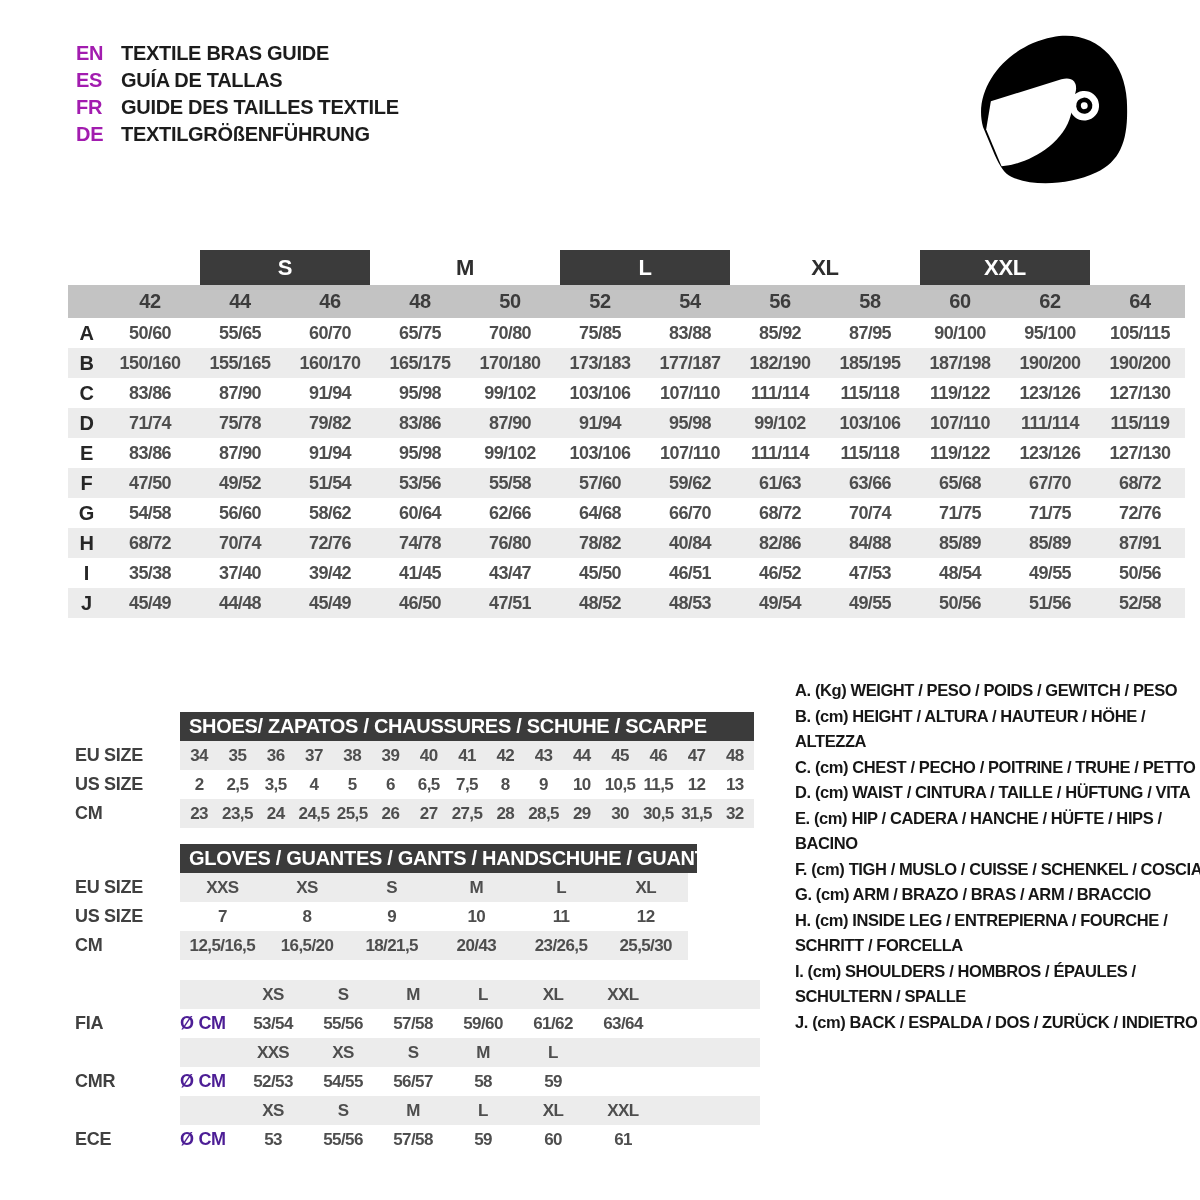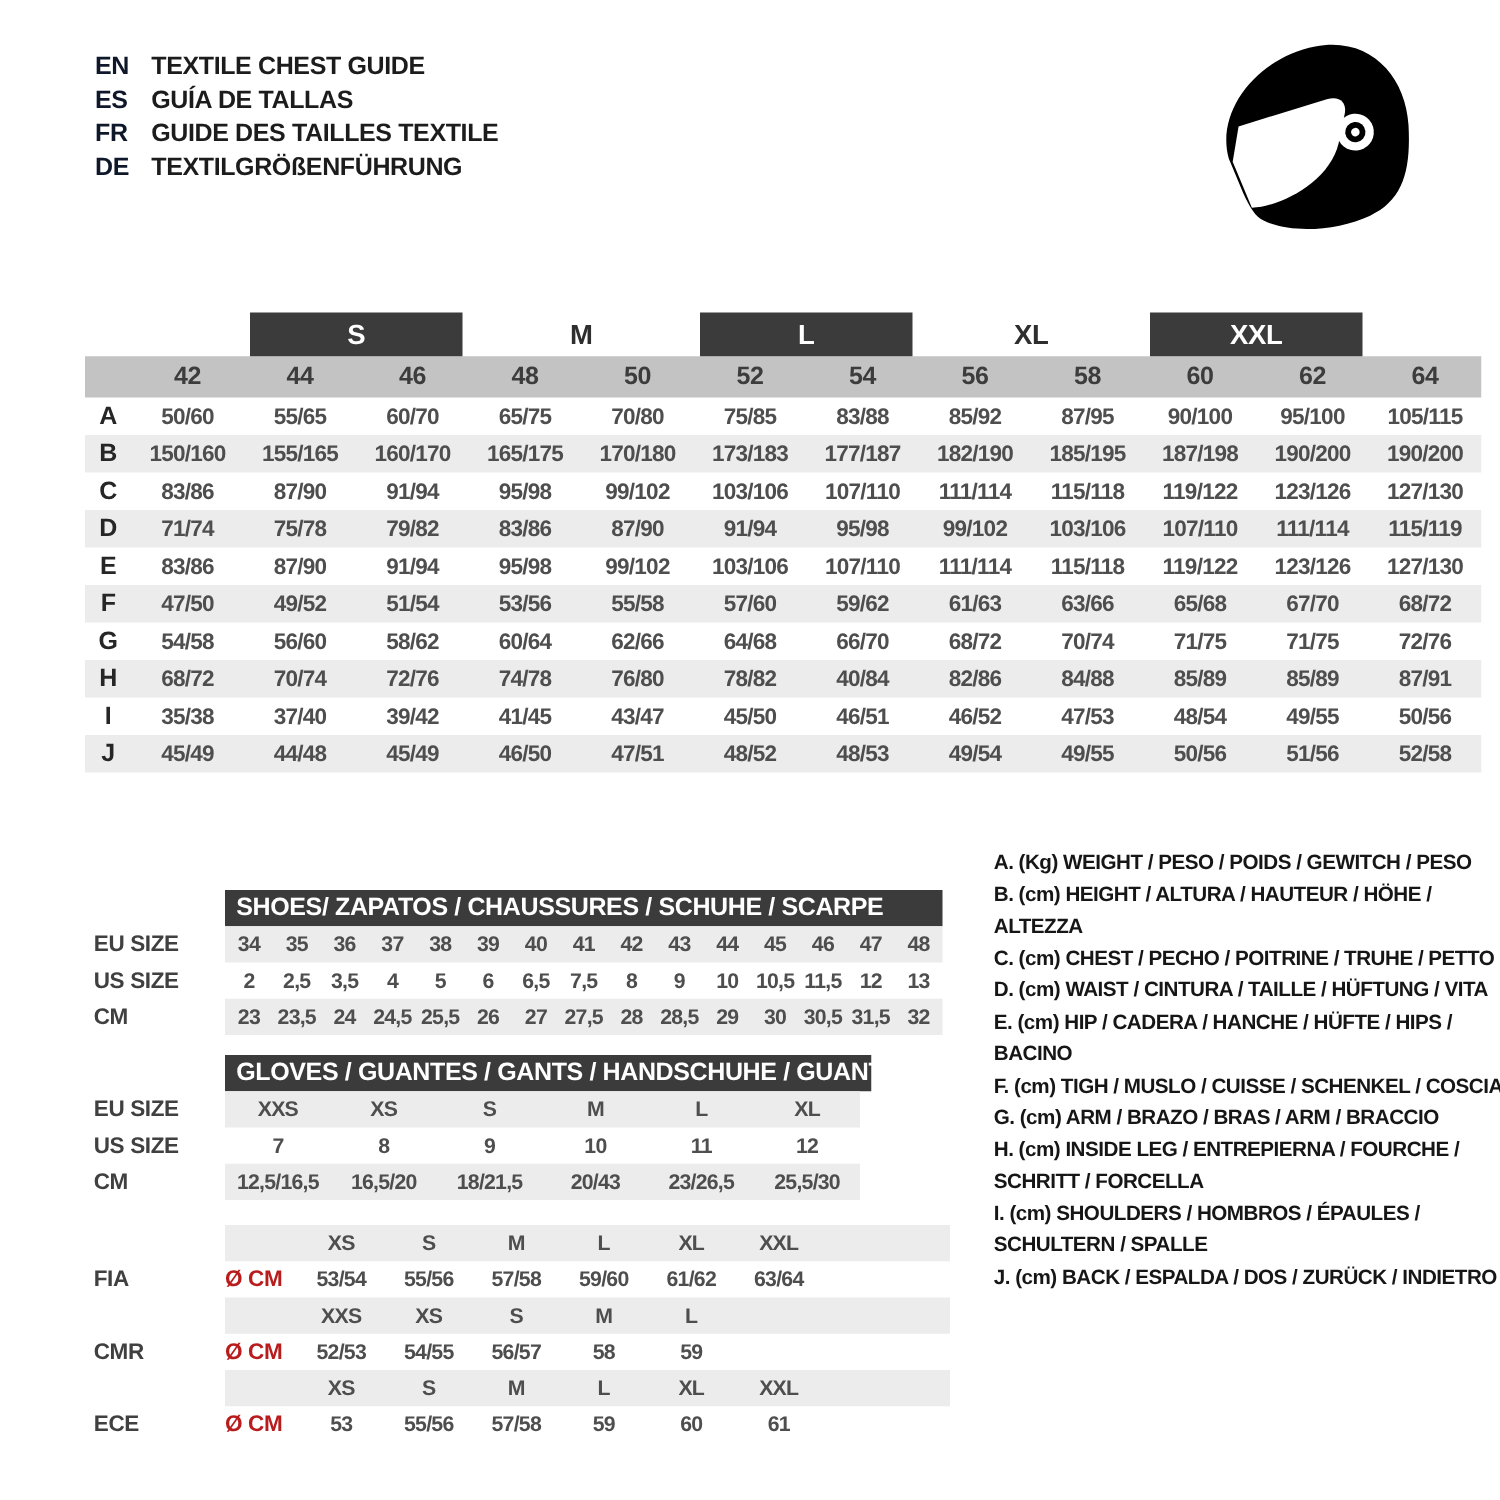--- a/index.html
+++ b/index.html
@@ -6,21 +6,21 @@
   body{
     width:1200px;height:1200px;background:#ffffff;position:relative;
     font-family:"Liberation Sans","DejaVu Sans",sans-serif;
     letter-spacing:-0.3px;
   }
   .page{position:absolute;inset:0;overflow:hidden;}
 
   
   .lang-block{position:absolute;left:76px;top:40px;}
   .lang-row{display:flex;height:27px;align-items:center;}
-  .lang-code{width:45px;font-weight:700;font-size:20px;color:#0f172a;}
+  .lang-code{width:45px;font-weight:700;font-size:20px;color:#a21caf;}
   .lang-title{font-weight:700;font-size:20px;color:#1c1c1c;white-space:nowrap;}
 
   
   .helmet-icon{position:absolute;left:972px;top:28px;}
 
   
   .size-table{position:absolute;left:68px;top:248px;width:1117px;}
   .st-grid{display:grid;grid-template-columns:37px repeat(12,1fr);}
   .st-head{height:37px;align-items:end;}
   .group-box{height:35px;display:flex;align-items:center;justify-content:center;
@@ -50,38 +50,38 @@
   .band.gray{background:#ececec;}
   .cellf{flex:1;display:flex;align-items:center;justify-content:center;
     font-weight:700;font-size:17px;color:#4e4e4e;letter-spacing:-0.6px;white-space:nowrap;}
   .w-shoes-title{width:565px;}
   .w-shoes{width:574px;}
   .w-gloves-title{width:508px;}
   .w-gloves{width:508px;}
   .w-helmet-title{width:400px;}
   .w-helmet{width:580px;}
   .ocm{width:58px;display:flex;align-items:center;font-weight:700;font-size:18px;
-    color:#b91c1c;white-space:nowrap;}
+    color:#4c1d95;white-space:nowrap;}
   .hcell{width:70px;display:flex;align-items:center;justify-content:center;
     font-weight:700;font-size:17px;color:#4e4e4e;letter-spacing:-0.6px;white-space:nowrap;}
 
   
   .legend{position:absolute;left:795px;top:678px;width:408px;}
   .legend-item{font-weight:700;font-size:16.5px;line-height:25.5px;color:#161616;
     letter-spacing:-0.4px;}
 </style>
 </head>
 <body>
 
 <div class="page">
 
   <div class="lang-block" id="lang-block">
       <div class="lang-row">
         <div class="lang-code">EN</div>
-        <div class="lang-title">TEXTILE CHEST GUIDE</div>
+        <div class="lang-title">TEXTILE BRAS GUIDE</div>
       </div>
       <div class="lang-row">
         <div class="lang-code">ES</div>
         <div class="lang-title">GUÍA DE TALLAS</div>
       </div>
       <div class="lang-row">
         <div class="lang-code">FR</div>
         <div class="lang-title">GUIDE DES TAILLES TEXTILE</div>
       </div>
       <div class="lang-row">

